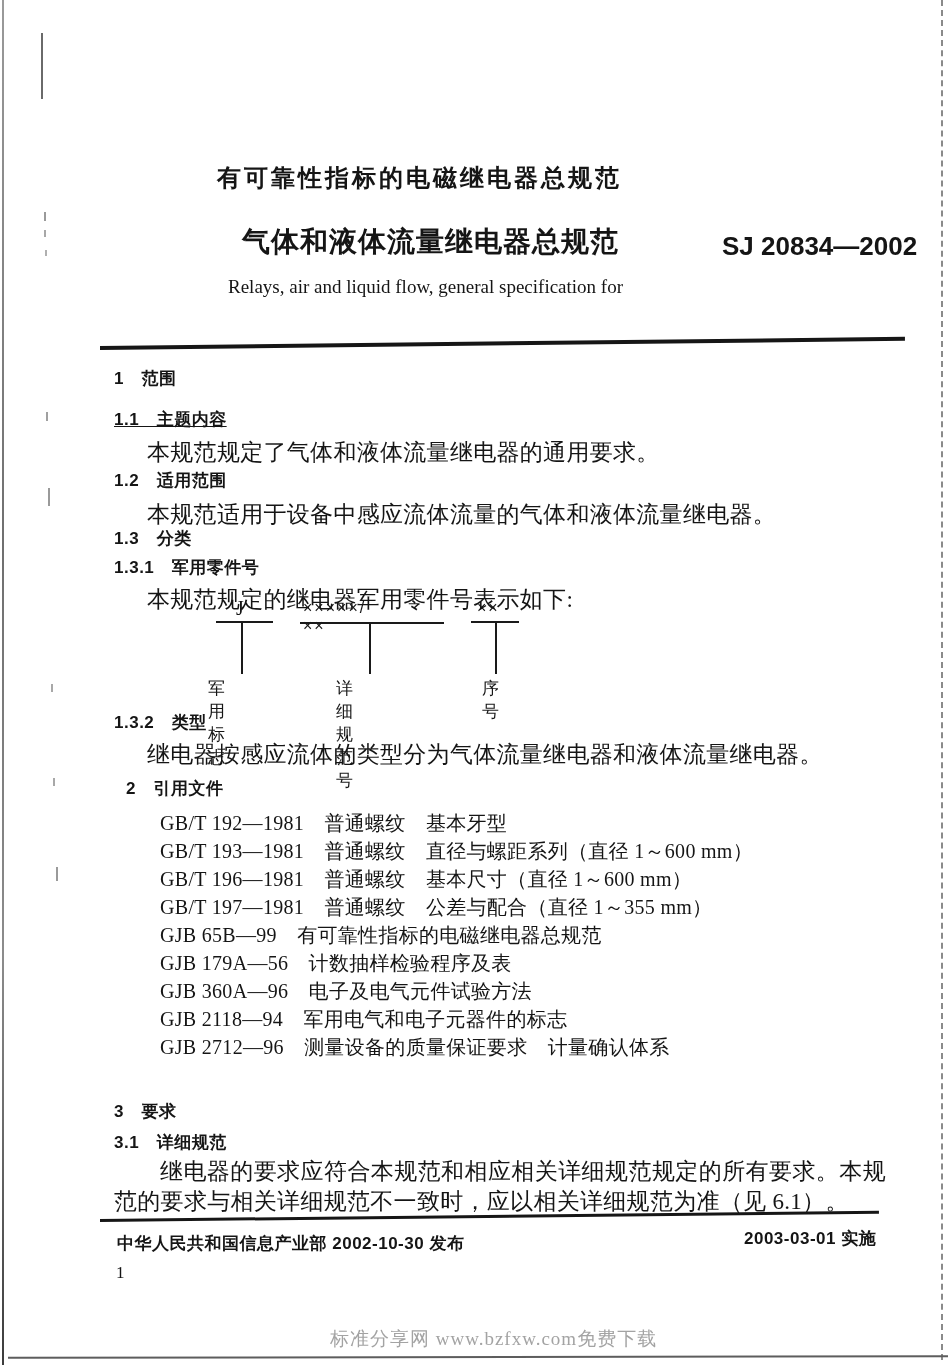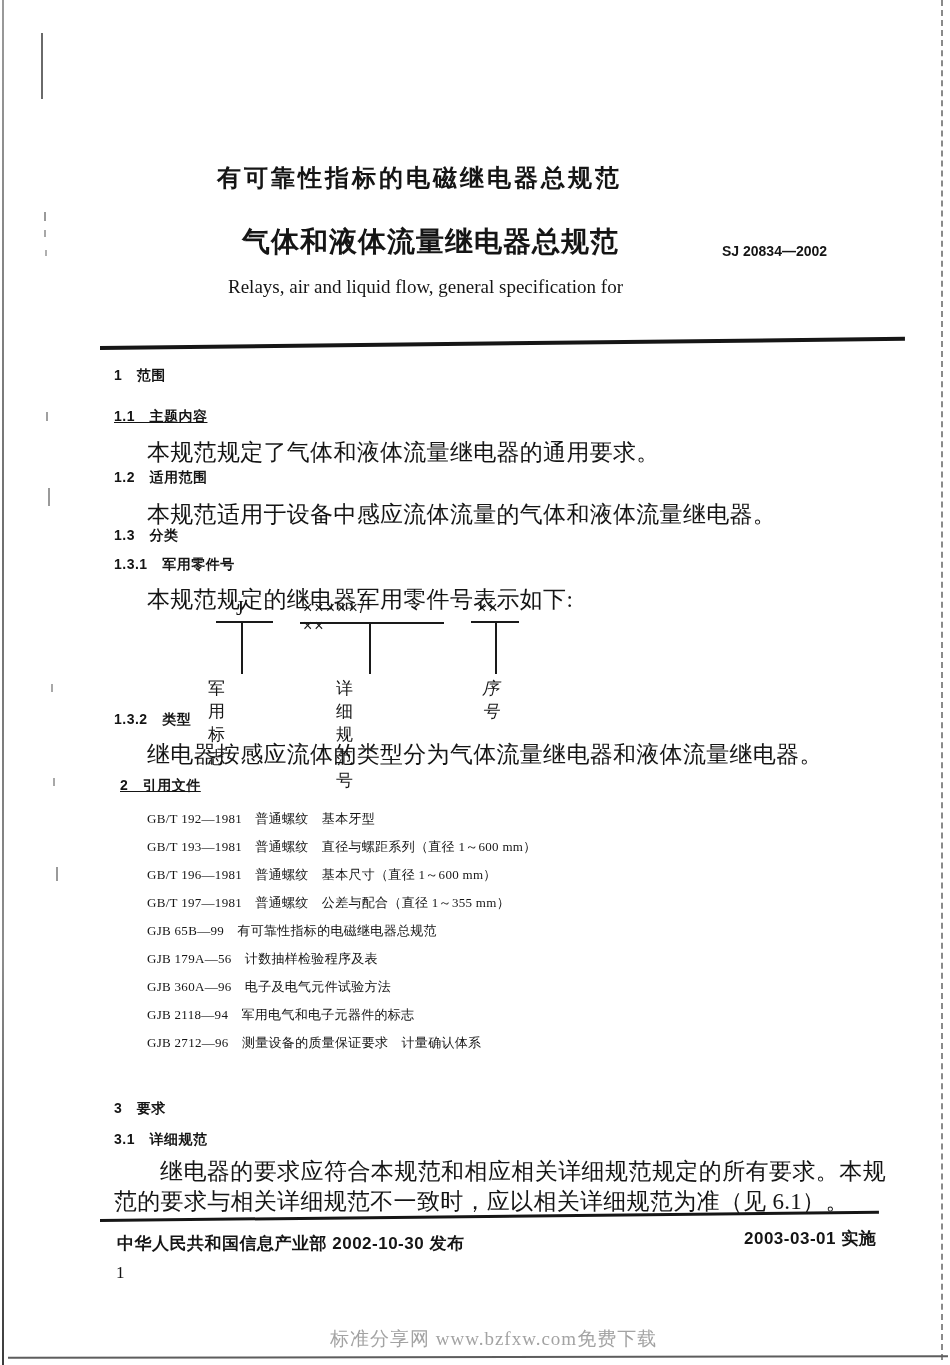--- a/index.html
+++ b/index.html
@@ -7,23 +7,23 @@
     position:relative;
     width:950px;height:1365px;
     background:#ffffff;
     overflow:hidden;
     font-family:"Liberation Serif", serif;
     color:#151515;
   }
   .abs{position:absolute;}
   .hei{font-family:"Liberation Sans", sans-serif;font-weight:700;}
   .song{font-family:"Liberation Serif", serif;}
-  .heading{font-family:"Liberation Sans", sans-serif;font-weight:700;font-size:14px;letter-spacing:.5px;}
+  .heading{font-family:"Liberation Sans", sans-serif;font-weight:700;font-size:17px;letter-spacing:.5px;}
   .body-text{font-size:23px;letter-spacing:.3px;}
-  .ref-item{position:absolute;left:147px;font-size:13px;letter-spacing:.3px;white-space:nowrap;}
+  .ref-item{position:absolute;left:160px;font-size:20px;letter-spacing:.3px;white-space:nowrap;}
   .rule{position:absolute;background:#161616;transform-origin:left center;}
   .stem{position:absolute;width:2px;background:#1a1a1a;}
   .uline{position:absolute;height:2px;background:#1a1a1a;}
   .diagram-x{font-size:16px;letter-spacing:2px;font-family:"Liberation Sans", sans-serif;}
   .diagram-label{position:absolute;font-size:17px;letter-spacing:1px;}
   .artifact{position:absolute;}
   .watermark{color:#a3a3a3;font-size:19px;letter-spacing:1px;}
 </style>
 </head>
 <body>
@@ -40,21 +40,21 @@
   <div class="artifact" style="left:46px;top:412px;width:2px;height:9px;background:#a0a0a0;"></div>
   <div class="artifact" style="left:48px;top:488px;width:2px;height:18px;background:#9a9a9a;"></div>
   <div class="artifact" style="left:51px;top:684px;width:2px;height:8px;background:#a8a8a8;"></div>
   <div class="artifact" style="left:53px;top:778px;width:2px;height:8px;background:#a8a8a8;"></div>
   <div class="artifact" style="left:56px;top:867px;width:2px;height:14px;background:#9a9a9a;"></div>
 
   <div class="abs hei" style="left:217px;top:162px;font-size:24px;letter-spacing:3px;white-space:nowrap;">有可靠性指标的电磁继电器总规范</div>
 
   <div class="abs hei" style="left:242px;top:223px;font-size:28px;letter-spacing:1px;white-space:nowrap;">气体和液体流量继电器总规范</div>
 
-  <div class="abs hei" style="left:722px;top:231px;font-size:14px;white-space:nowrap;margin-top:12px;">SJ 20834—2002</div>
+  <div class="abs hei" style="left:722px;top:231px;font-size:26px;white-space:nowrap;">SJ 20834—2002</div>
 
   <div class="abs song" style="left:228px;top:276px;font-size:19px;white-space:nowrap;">Relays, air and liquid flow, general specification for</div>
 
   <div class="rule" style="left:100px;top:346px;width:805px;height:4px;transform:rotate(-0.65deg);"></div>
 
   <div class="abs heading" style="left:114px;top:367px;">1　范围</div>
   <div class="abs heading" style="left:114px;top:408px;text-decoration:underline;">1.1　主题内容</div>
   <div class="abs body-text" style="left:147px;top:437px;white-space:nowrap;">本规范规定了气体和液体流量继电器的通用要求。</div>
   <div class="abs heading" style="left:114px;top:469px;">1.2　适用范围</div>
   <div class="abs body-text" style="left:147px;top:499px;white-space:nowrap;">本规范适用于设备中感应流体流量的气体和液体流量继电器。</div>
@@ -71,27 +71,27 @@
     <div class="uline" style="left:216px;top:621px;width:57px;"></div>
     <div class="uline" style="left:300px;top:622px;width:144px;"></div>
     <div class="uline" style="left:471px;top:621px;width:48px;"></div>
 
     <div class="stem" style="left:241px;top:622px;height:52px;"></div>
     <div class="stem" style="left:369px;top:623px;height:51px;"></div>
     <div class="stem" style="left:495px;top:622px;height:52px;"></div>
 
     <div class="diagram-label" style="left:208px;top:677px;">军用标志</div>
     <div class="diagram-label" style="left:336px;top:677px;">详细规范号</div>
-    <div class="diagram-label" style="left:482px;top:677px;font-style:italic;">序号</div>
+    <div class="diagram-label" style="left:482px;top:677px;">序号</div>
   </div>
 
   <div class="abs heading" style="left:114px;top:711px;">1.3.2　类型</div>
   <div class="abs body-text" style="left:147px;top:739px;white-space:nowrap;">继电器按感应流体的类型分为气体流量继电器和液体流量继电器。</div>
 
-  <div class="abs heading" style="left:120px;top:777px;text-decoration:underline;">2　引用文件</div>
+  <div class="abs heading" style="left:126px;top:777px;">2　引用文件</div>
 
   <div class="ref-item" style="top:810px;">GB/T 192—1981　普通螺纹　基本牙型</div>
   <div class="ref-item" style="top:838px;">GB/T 193—1981　普通螺纹　直径与螺距系列（直径 1～600 mm）</div>
   <div class="ref-item" style="top:866px;">GB/T 196—1981　普通螺纹　基本尺寸（直径 1～600 mm）</div>
   <div class="ref-item" style="top:894px;">GB/T 197—1981　普通螺纹　公差与配合（直径 1～355 mm）</div>
   <div class="ref-item" style="top:922px;">GJB 65B—99　有可靠性指标的电磁继电器总规范</div>
   <div class="ref-item" style="top:950px;">GJB 179A—56　计数抽样检验程序及表</div>
   <div class="ref-item" style="top:978px;">GJB 360A—96　电子及电气元件试验方法</div>
   <div class="ref-item" style="top:1006px;">GJB 2118—94　军用电气和电子元器件的标志</div>
   <div class="ref-item" style="top:1034px;">GJB 2712—96　测量设备的质量保证要求　计量确认体系</div>

